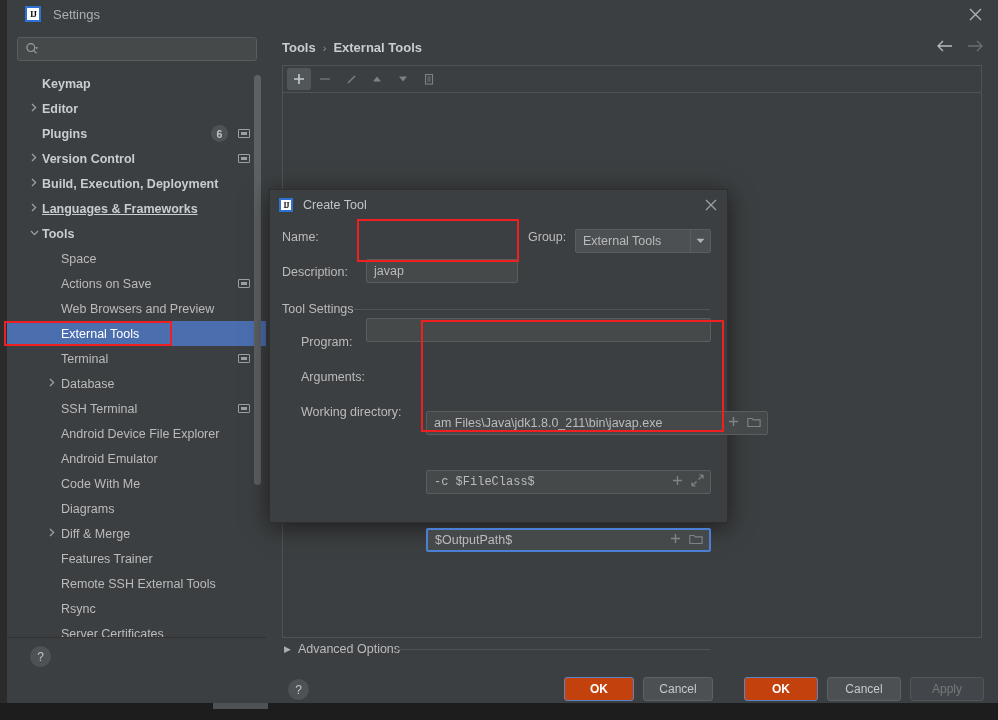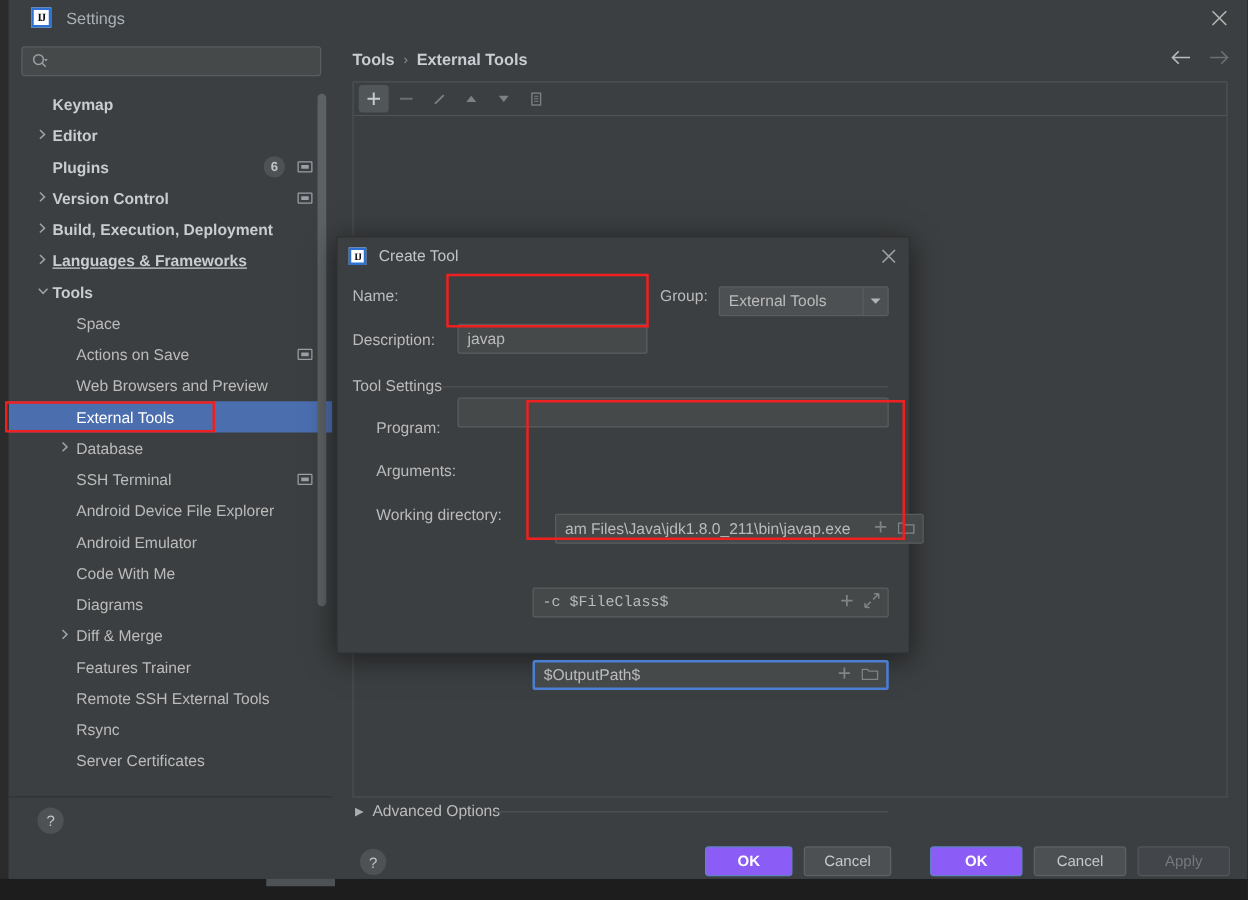--- a/index.html
+++ b/index.html
@@ -153,21 +153,21 @@
   .footer-buttons {
     position: absolute; right: 14px; top: 2px;
     display: flex; gap: 9px;
   }
   .btn {
     height: 24px; min-width: 74px; padding: 0 14px;
     border-radius: 3px; font-size: 12px;
     display: flex; align-items: center; justify-content: center;
     border: 1px solid #5e6264; background: #4c5052; color: #c4c9cc;
   }
-  .btn.primary { background: #8b5cf6; border-color: #5f82c4; color: #ffffff; font-weight: bold; }
+  .btn.primary { background: #c2410c; border-color: #5f82c4; color: #ffffff; font-weight: bold; }
   .btn.disabled { color: #74797c; border-color: #52565a; background: #42464a; }
 
   
   .dialog {
     position: absolute; left: 269px; top: 189px; width: 459px; height: 334px;
     background: #3c3f41; border: 1px solid #2d2f31;
     box-shadow: 0 4px 22px rgba(0,0,0,0.55);
   }
   .dlg-title {
     height: 30px; display: flex; align-items: center; padding-left: 9px;
@@ -318,20 +318,24 @@
               </div>
               <div class="tree-item">
                 <span class="tw-label" style="margin-left: 54px;">Actions on Save</span>
                 <span class="proj-icon"></span>
               </div>
               <div class="tree-item">
                 <span class="tw-label" style="margin-left: 54px;">Web Browsers and Preview</span>
               </div>
               <div class="tree-item selected">
                 <span class="tw-label" style="margin-left: 54px;">External Tools</span>
+              </div>
+              <div class="tree-item">
+                <span class="tw-label" style="margin-left: 54px;">Terminal</span>
+                <span class="proj-icon"></span>
               </div>
               <div class="tree-item">
                 <span class="tw-arrow" style="left: 38px;"><svg width="6" height="9" viewBox="0 0 6 9">
                     <path d="M1 1 L4.6 4.5 L1 8" stroke="#9aa0a6" stroke-width="1.3" fill="none"></path>
                   </svg></span>
                 <span class="tw-label" style="margin-left: 54px;">Database</span>
               </div>
               <div class="tree-item">
                 <span class="tw-label" style="margin-left: 54px;">SSH Terminal</span>
                 <span class="proj-icon"></span>
@@ -482,21 +486,21 @@
     <div class="field" style="left:96px; top:74px; width:345px;">
       <span></span>
     </div>
 
     <div class="group-title" style="top:112px;">Tool Settings</div>
     <div class="group-line" style="top:119px;"></div>
 
     <div class="dlg-row" style="left:31px; top:145px;">
       <span class="dlg-label">Program:</span>
     </div>
-    <div class="field" style="left:174px; top:143px; width:295px;">
+    <div class="field" style="left:156px; top:143px; width:342px;">
       <span>am Files\Java\jdk1.8.0_211\bin\javap.exe</span>
       <span class="field-icons">
         <span>
           <svg width="11" height="11" viewBox="0 0 11 11">
               <path d="M5.5 1 V10 M1 5.5 H10" stroke="#7e8488" stroke-width="1.4"></path>
             </svg>
         </span>
         <span>
           <svg width="14" height="12" viewBox="0 0 14 12">
             <path d="M0.8 2.5 h4.2 l1.2 1.4 h6.9 v6.6 h-12.3 z" fill="none" stroke="#7e8488" stroke-width="1.1"></path>

